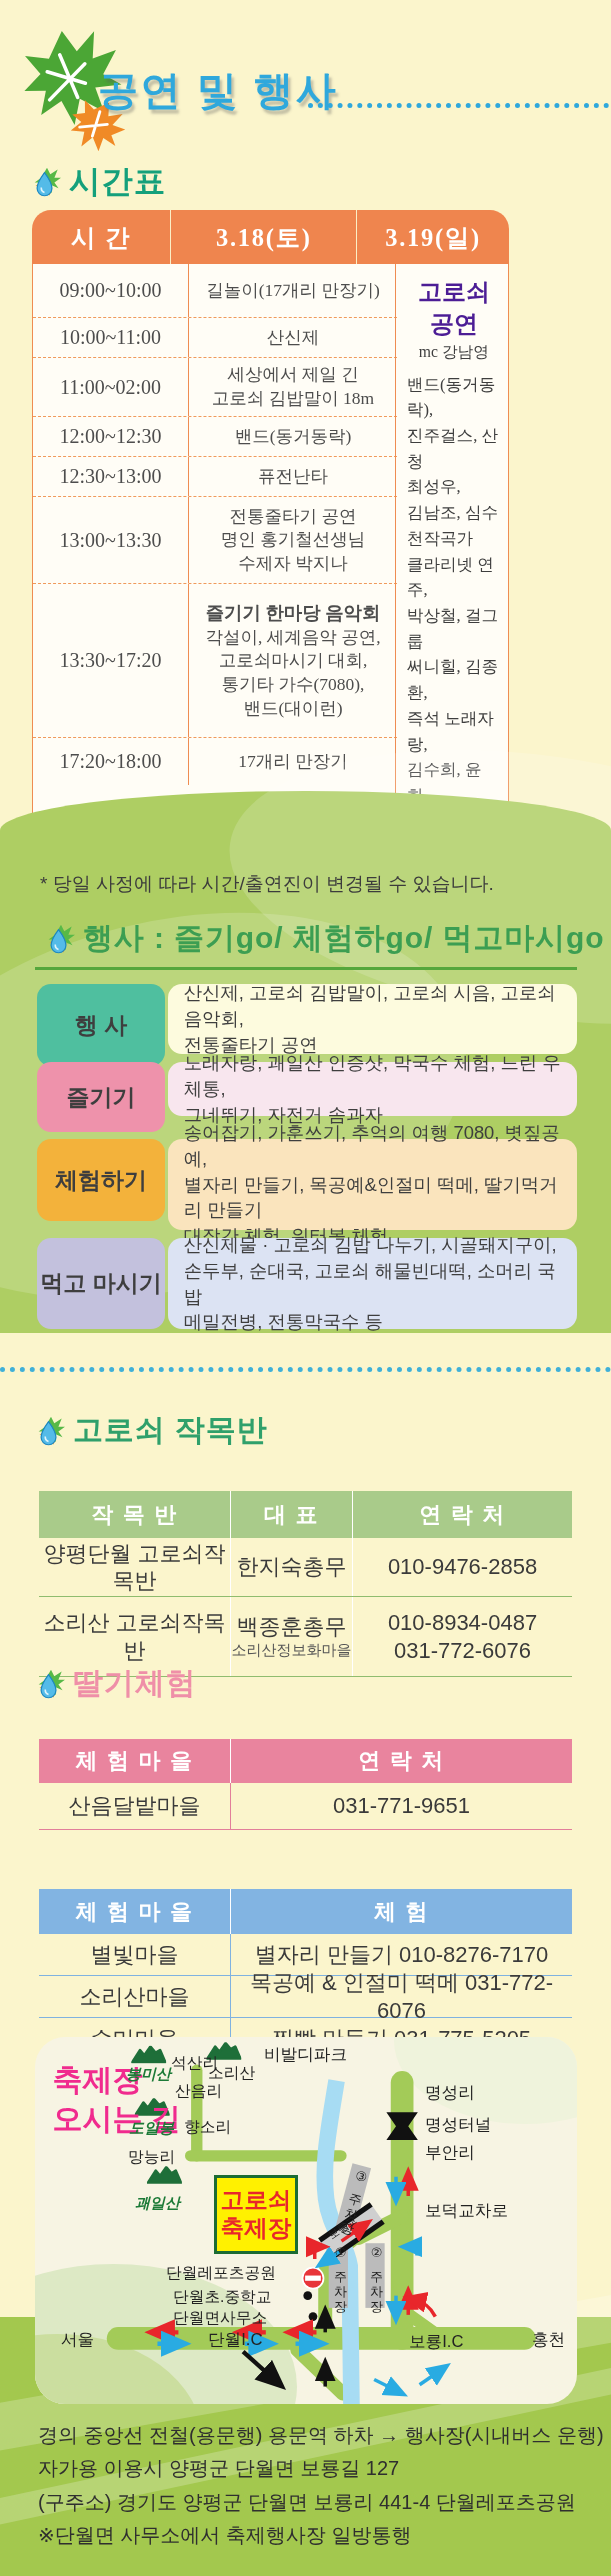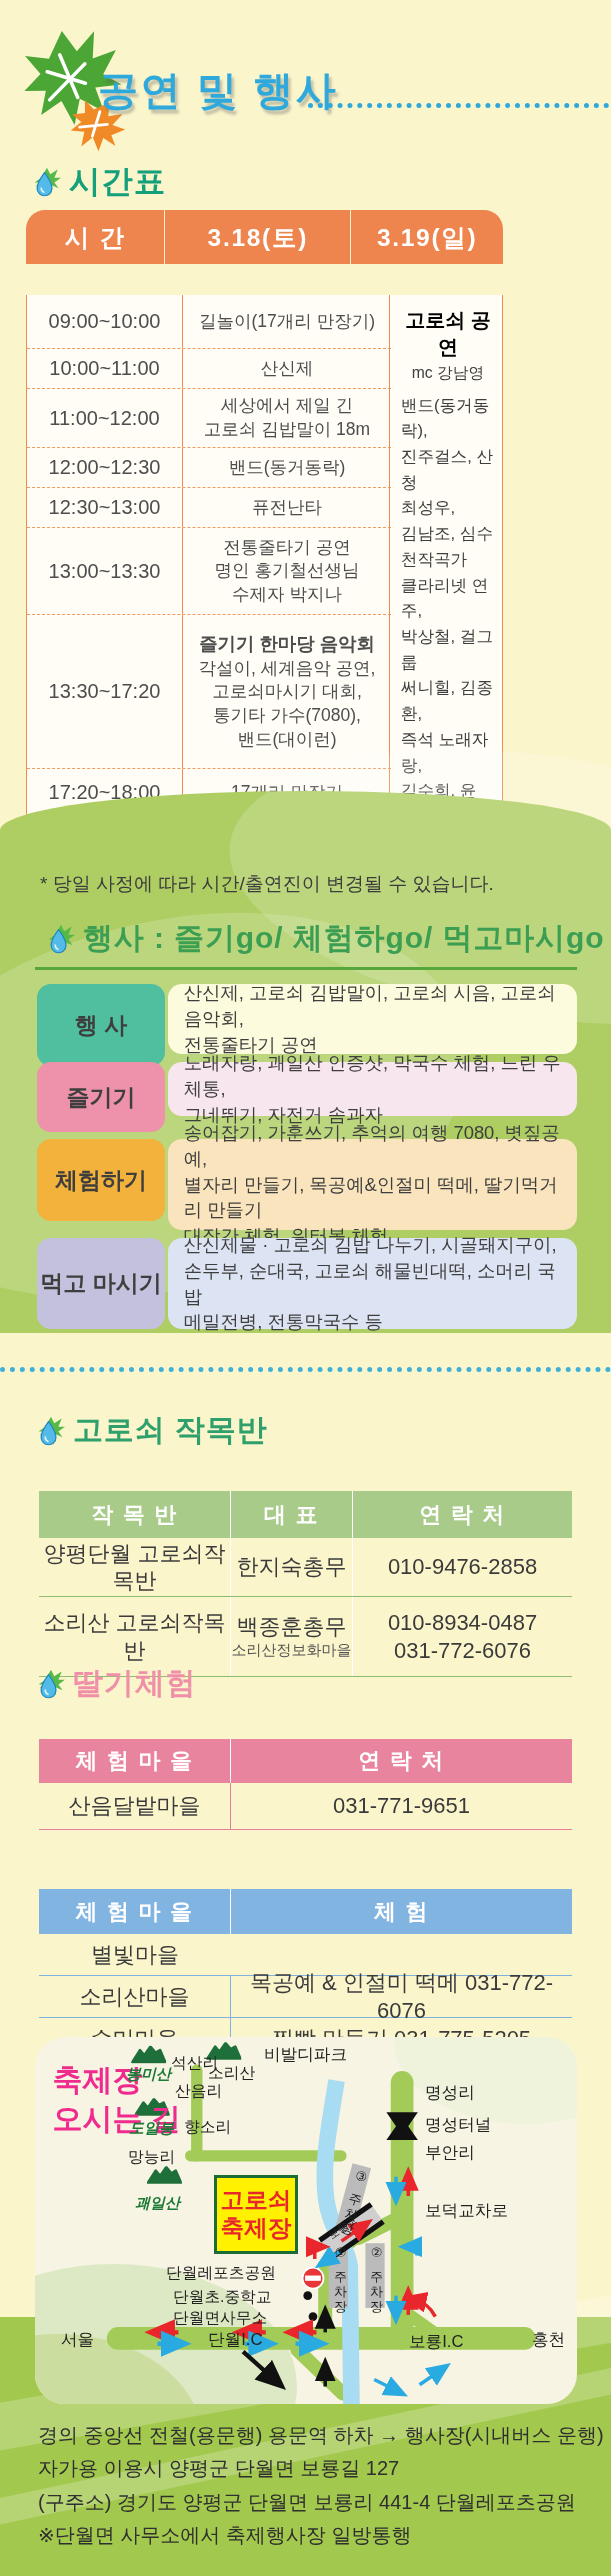--- a/index.html
+++ b/index.html
@@ -15,38 +15,38 @@
     letter-spacing:2.6px;text-shadow:2.6px 3.5px 2.6px rgba(90,90,90,.35);}
   .title-dots{left:308px;top:103px;width:301px;border-top:5.2px dotted #2FA8DC;}
   .sec-head{display:flex;align-items:center;gap:7.9px;font-weight:bold;}
   .sec-head .txt{letter-spacing:0.9px;text-align:right;}
   .h-timetable{left:33px;top:161px;font-size:31.5px;color:#14A07B;}
   .h-events{left:47px;top:918px;font-size:30px;color:#3C9E52;}
   .h-jak{left:37px;top:1410px;font-size:30px;color:#2FA06B;}
   .h-straw{left:37px;top:1663px;font-size:30px;color:#EF8FA8;}
   .h-vill{left:37px;top:1814px;font-size:30px;color:#8F9CD3;}
   
-  .tt{left:26px;top:210px;width:477px;}
+  .tt{left:32px;top:210px;width:477px;font-family:Liberation Serif, serif;}
   .tt-head{display:flex;height:54px;background:#EF854E;border-radius:19px 19px 0 0;overflow:hidden;}
   .tt-h{display:flex;align-items:center;justify-content:center;color:#fff;
     font-size:24.5px;font-weight:bold;letter-spacing:1.7px;}
   .tt-h.c1{width:156px;border-right:1.7px solid #FBEFC7;}
   .tt-h.c2{width:208px;border-right:1.7px solid #FBEFC7;}
   .tt-h.c3{width:170px;}
-  .tt-body{display:flex;background:#FFFDF6;border-left:1.7px solid #EF8C52;border-right:1.7px solid #EF8C52;margin-top:31px;}
+  .tt-body{display:flex;background:#FFFDF6;border-left:1.7px solid #EF8C52;border-right:1.7px solid #EF8C52;}
   .tt-left{width:364px;}
   .tt-row{display:flex;border-bottom:1.7px dashed #F09A5B;}
   .tt-row:last-child{border-bottom:none;}
   .tt-time{width:156px;border-right:1.7px solid #EF8C52;display:flex;align-items:center;justify-content:center;
     font-size:20px;color:#4d4d4d;}
   .tt-prog{width:208px;display:flex;flex-direction:column;align-items:center;justify-content:center;
     font-size:17.5px;color:#4d4d4d;text-align:center;white-space:pre-line;line-height:1.35;padding:3.5px 5.2px;}
   .tt-prog .strong{font-weight:bold;font-size:18.4px;}
   .tt-sun{width:171px;border-left:1.7px solid #EF8C52;margin-left:-1.7px;padding:12.2px 7px 7px 10.5px;}
-  .tt-sun-title{text-align:center;font-weight:bold;font-size:20px;color:#000000;}
+  .tt-sun-title{text-align:center;font-weight:bold;font-size:24px;color:#4c1d95;}
   .tt-sun-mc{text-align:center;font-size:15.7px;color:#3e3e3e;margin:1.7px 0 8.7px;}
   .tt-sun-list{font-size:16.6px;line-height:1.55;white-space:pre-line;color:#3e3e3e;}
   .tt-foot{height:56px;border:1.7px solid #EF8C52;border-top:1.7px dashed #F09A5B;border-radius:0 0 19px 19px;
     background:#FFFDF6;display:flex;align-items:center;justify-content:center;
     color:#F37B2F;font-weight:bold;font-size:23px;}
   .note{left:40px;top:871px;font-size:19px;color:#3c3c3c;}
   
   .green-band{left:0;top:791px;width:611px;height:542px;background:#AECE63;
     border-radius:100% 100% 0 0 / 79px 79px 0 0;}
   .gb-arc{position:absolute;background:rgba(255,255,255,.16);border-radius:50%;}
@@ -149,21 +149,21 @@
       <div class="tt-left">
         <div class="tt-row" style="height:54px">
           <div class="tt-time">09:00~10:00</div>
           <div class="tt-prog">길놀이(17개리 만장기)</div>
         </div>
         <div class="tt-row" style="height:40px">
           <div class="tt-time">10:00~11:00</div>
           <div class="tt-prog">산신제</div>
         </div>
         <div class="tt-row" style="height:59px">
-          <div class="tt-time">11:00~12:00</div>
+          <div class="tt-time">11:00~02:00</div>
           <div class="tt-prog">세상에서 제일 긴
 고로쇠 김밥말이 18m</div>
         </div>
         <div class="tt-row" style="height:40px">
           <div class="tt-time">12:00~12:30</div>
           <div class="tt-prog">밴드(동거동락)</div>
         </div>
         <div class="tt-row" style="height:40px">
           <div class="tt-time">12:30~13:00</div>
           <div class="tt-prog">퓨전난타</div>
@@ -291,20 +291,21 @@
     </div>
   </div>
 
   <div class="abs ctable vill" style="top:1857px">
     <div class="ct-head">
       <div class="ct-h w220">체 험 마 을</div>
       <div class="ct-h w390">체 험</div>
     </div>
     <div class="ct-row">
       <div class="ct-c w220">별빛마을</div>
+      <div class="ct-c w390">별자리 만들기  010-8276-7170</div>
     </div>
     <div class="ct-row">
       <div class="ct-c w220">소리산마을</div>
       <div class="ct-c w390">목공예 &amp; 인절미 떡메  031-772-6076</div>
     </div>
     <div class="ct-row">
       <div class="ct-c w220">수미마을</div>
       <div class="ct-c w390">찐빵 만들기  031-775-5205</div>
     </div>
   </div>

